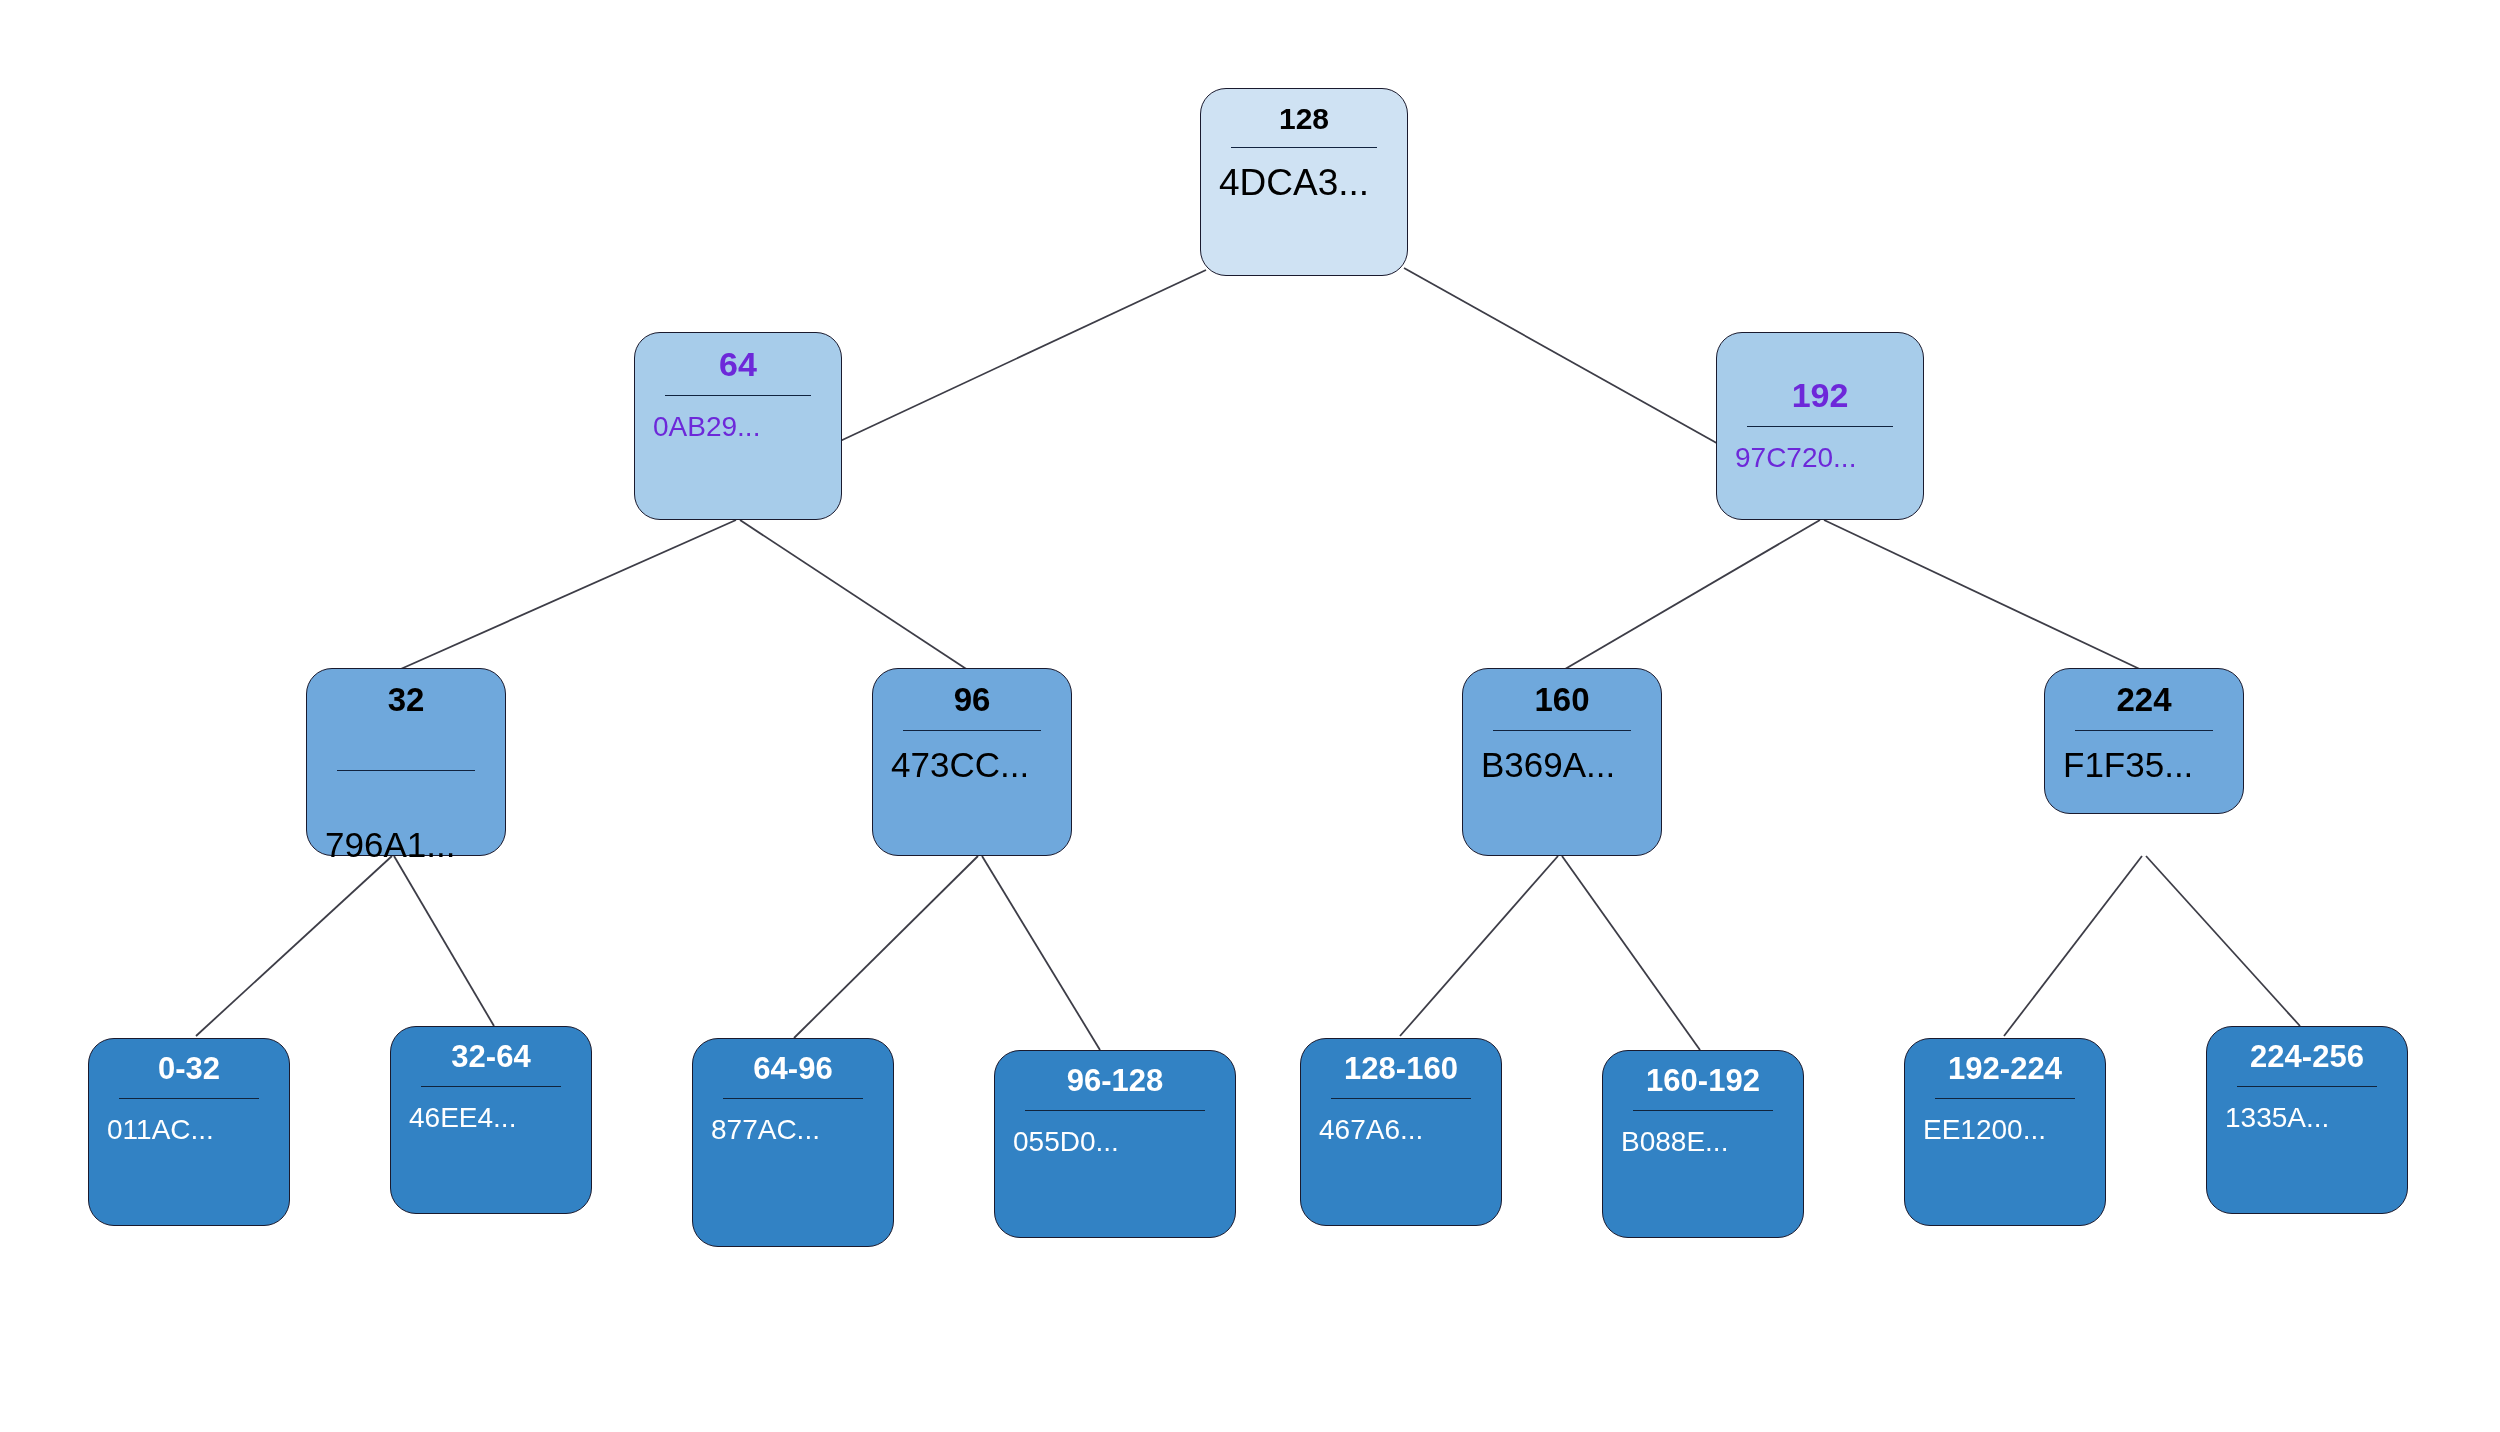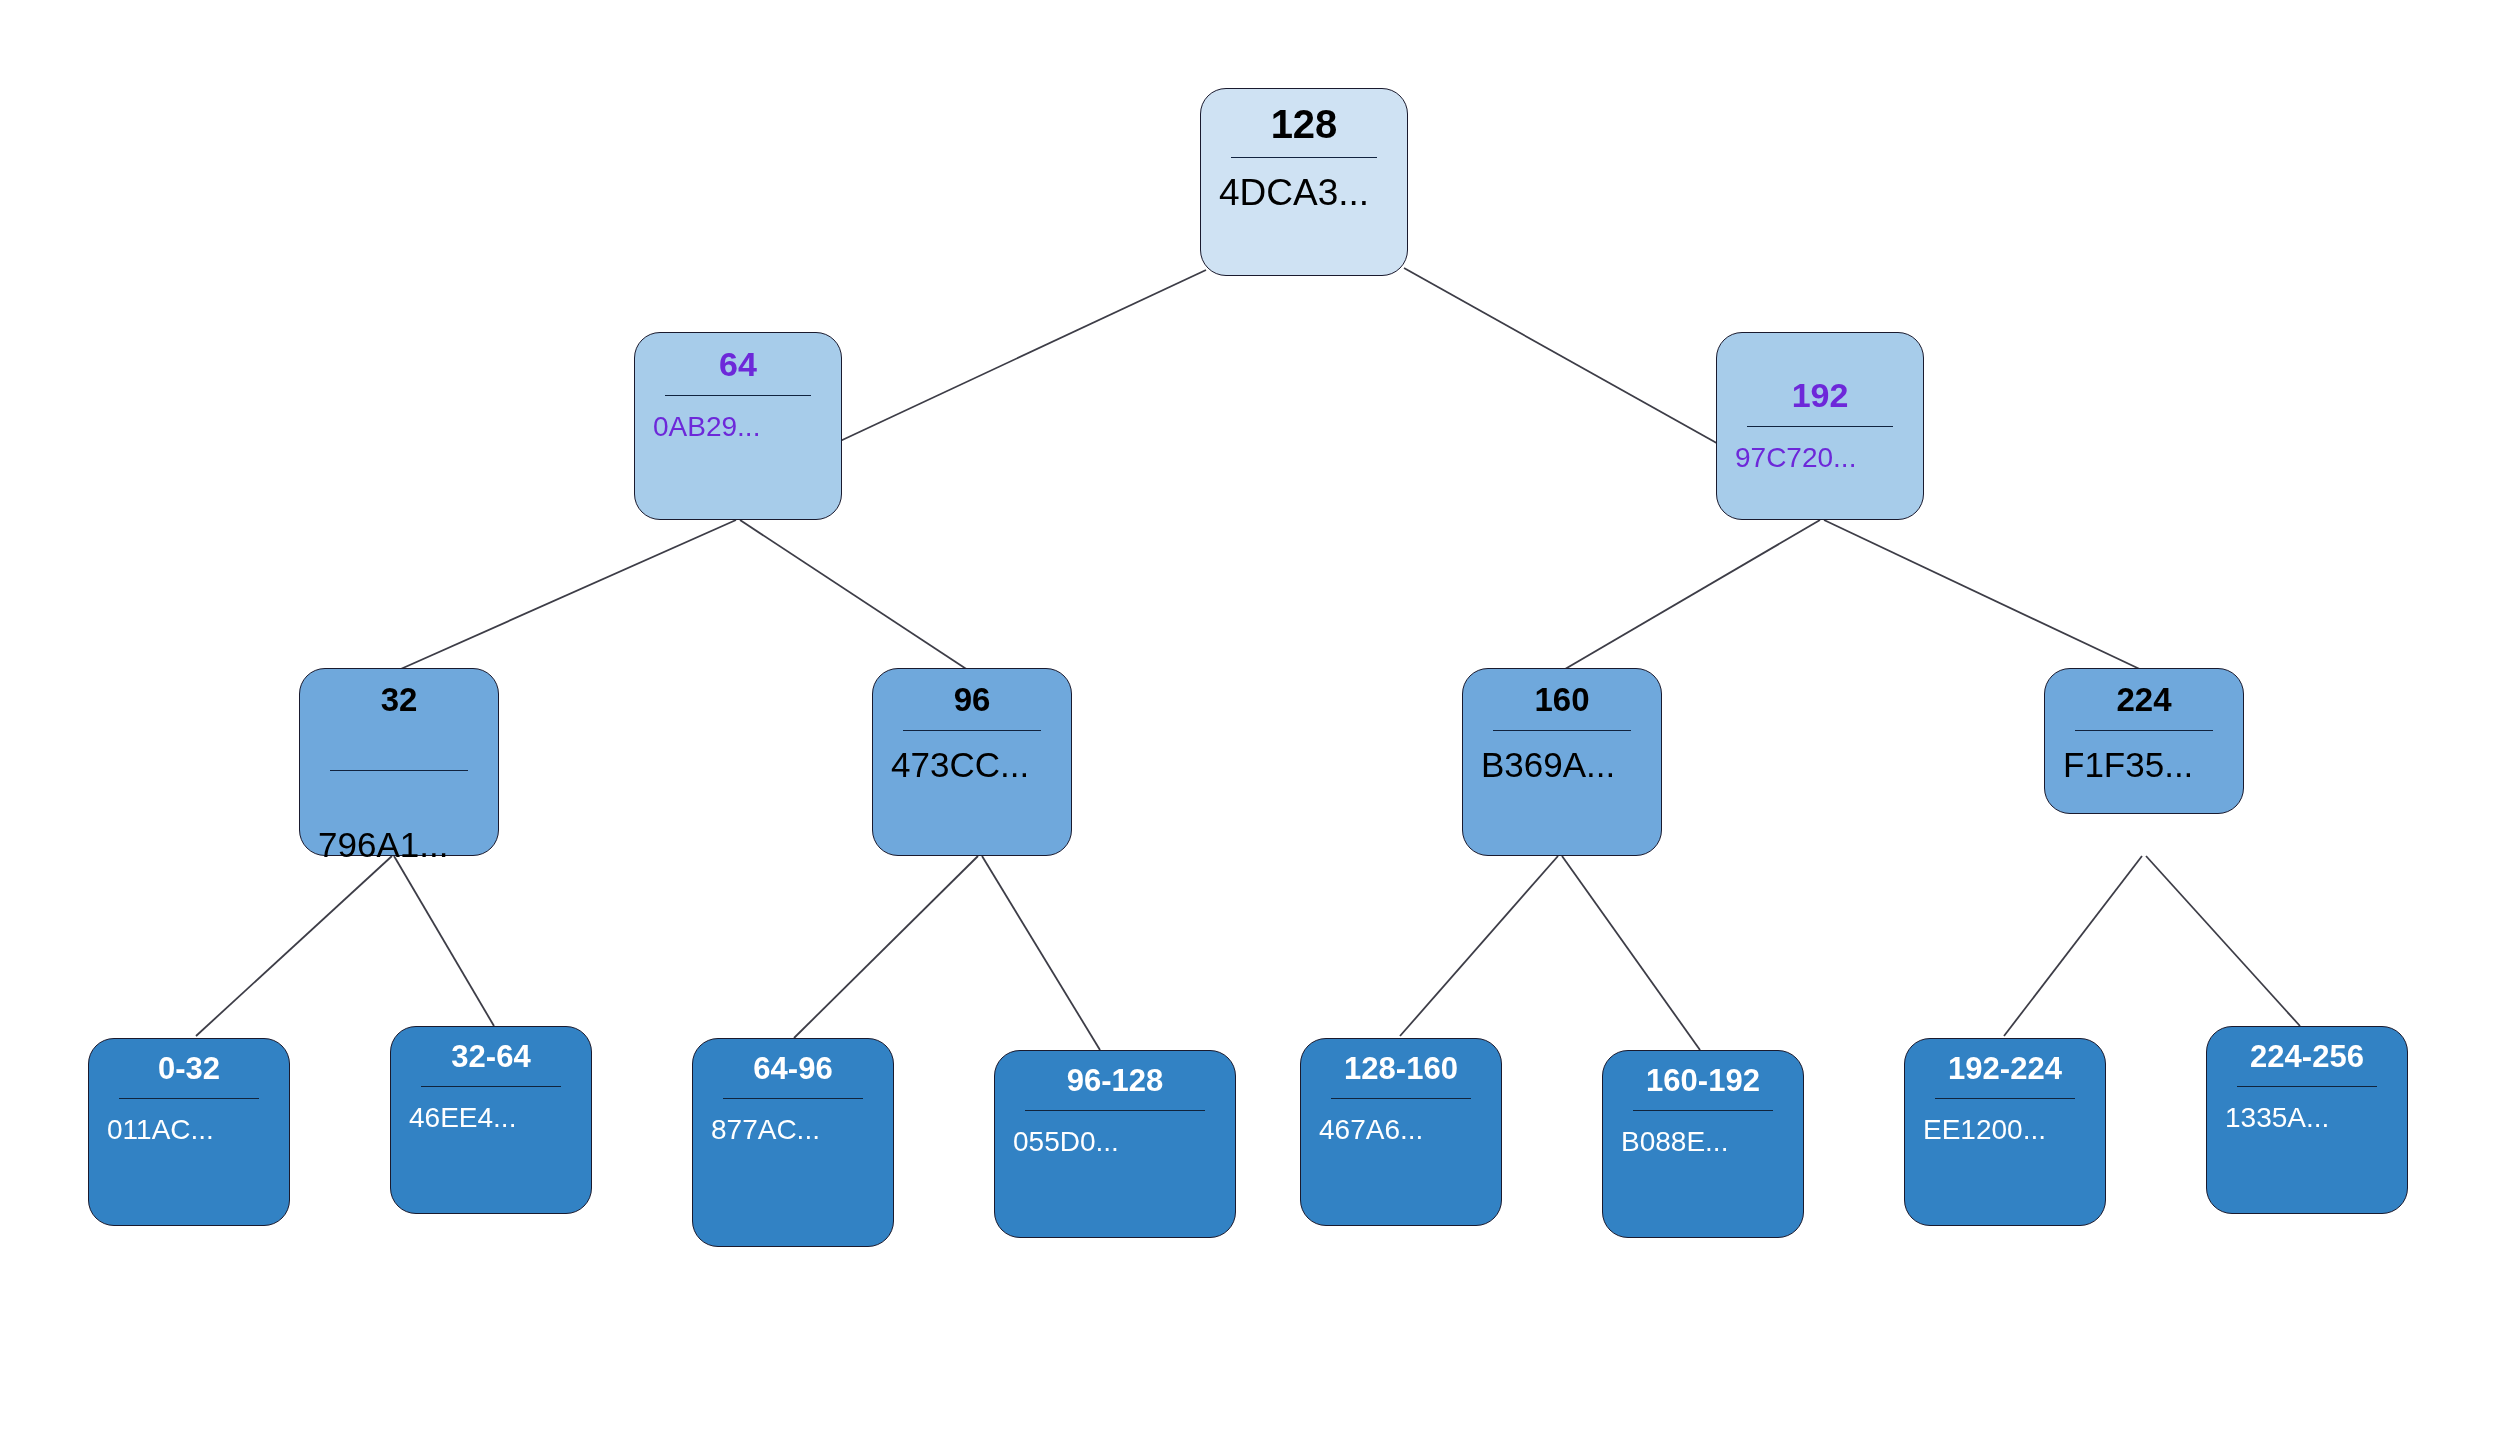--- a/index.html
+++ b/index.html
@@ -74,21 +74,21 @@
     background: #6fa8dc;
   }
   .lvl-2 .title, .lvl-2 .hash { color: #000000; }
 
   .lvl-3 {
     background: #3282c4;
   }
   .lvl-3 .title, .lvl-3 .hash { color: #ffffff; }
 
   
-  .lvl-root .title { font-size: 40px; }
+  .lvl-root .title { font-size: 30px; }
   .lvl-root .hash  { font-size: 37px; }
   .lvl-1 .title { font-size: 34px; }
   .lvl-1 .hash  { font-size: 28px; }
   .lvl-2 .title { font-size: 33px; }
   .lvl-2 .hash  { font-size: 35px; }
   .lvl-3 .title { font-size: 31px; }
   .lvl-3 .hash  { font-size: 28px; }
 
   .lvl-3 .divider { border-top-color: #10243d; }
 </style>
@@ -123,21 +123,21 @@
       <div class="node lvl-1" style="left: 634px; top: 332px; width: 208px; height: 188px;">
         <div class="title">64</div>
         <div class="divider"></div>
         <div class="hash">0AB29...</div>
       </div>
       <div class="node lvl-1" style="left: 1716px; top: 332px; width: 208px; height: 188px; justify-content: center;">
         <div class="title">192</div>
         <div class="divider"></div>
         <div class="hash">97C720...</div>
       </div>
-      <div class="node lvl-2" style="left: 299px; top: 668px; width: 200px; height: 188px; gap: 40px;">
+      <div class="node lvl-2" style="left: 306px; top: 668px; width: 200px; height: 188px; gap: 40px;">
         <div class="title">32</div>
         <div class="divider"></div>
         <div class="hash">796A1...</div>
       </div>
       <div class="node lvl-2" style="left: 872px; top: 668px; width: 200px; height: 188px;">
         <div class="title">96</div>
         <div class="divider"></div>
         <div class="hash">473CC...</div>
       </div>
       <div class="node lvl-2" style="left: 1462px; top: 668px; width: 200px; height: 188px;">

